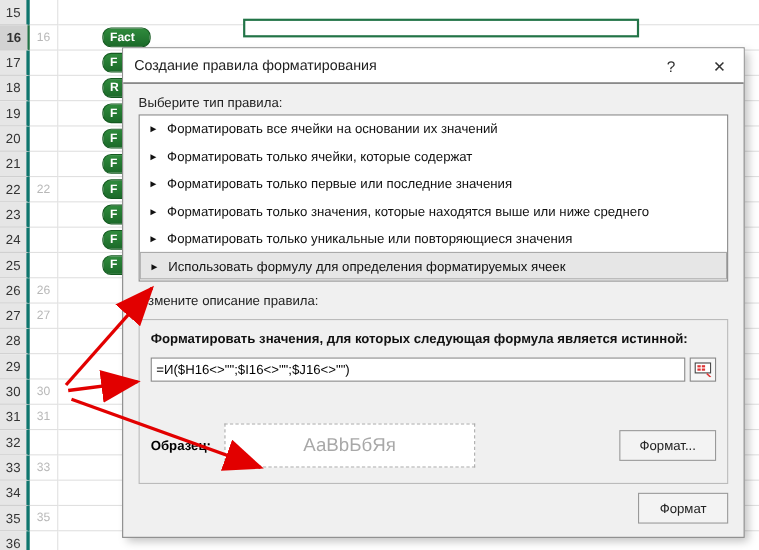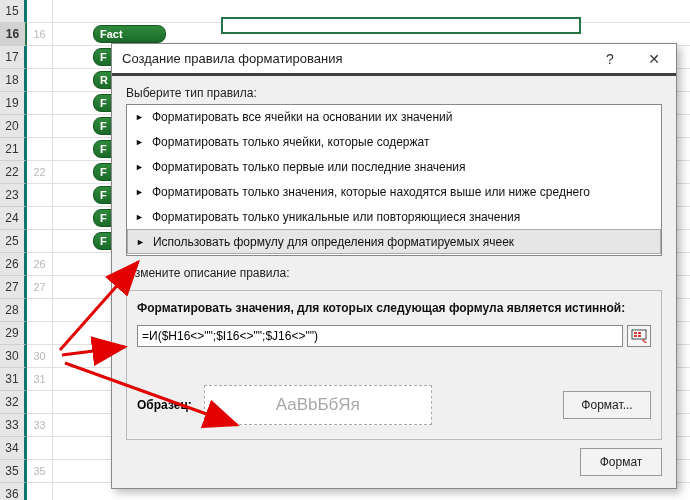--- a/index.html
+++ b/index.html
@@ -33,37 +33,37 @@
   .cell-area { flex: 1; height: 23px; border-bottom: 1px solid #e0e0e0; }
   .pill {
     position: absolute; left: 93px; height: 18px; width: 28px;
     background: linear-gradient(#2f8a3c,#1c6b2a);
     border: 1px solid #155a21; border-radius: 8px;
     display: flex; align-items: center; justify-content: flex-start;
     padding-left: 6px;
     color: #fff; font-weight: bold; font-size: 11px;
     overflow: hidden;
   }
-  .pill.fact { width: 73px; }
+  .pill.fact { width: 44px; }
   .selectedCell {
     position: absolute; left: 221px; top: 17px;
     width: 360px; height: 17px;
     border: 2px solid #227447; background: #fff;
   }
   
   .dialog {
     position: absolute; left: 111px; top: 43px;
     width: 566px; height: 446px;
     background: #f0f0f0;
     border: 1px solid #888;
     box-shadow: 4px 4px 8px rgba(0,0,0,.25);
   }
   .titlebar {
     height: 32px; background: #fff;
-    border-bottom: 3px solid #404040;
+    border-bottom: 1px solid #404040;
     display: flex; align-items: center;
     padding-left: 10px;
   }
   .titlebar .title { flex: 1; font-size: 13px; color: #222; }
   .titlebtn {
     width: 44px; height: 32px;
     display: flex; align-items: center; justify-content: center;
     font-size: 14px; color: #333;
   }
   .body { padding: 10px 14px 12px; }

